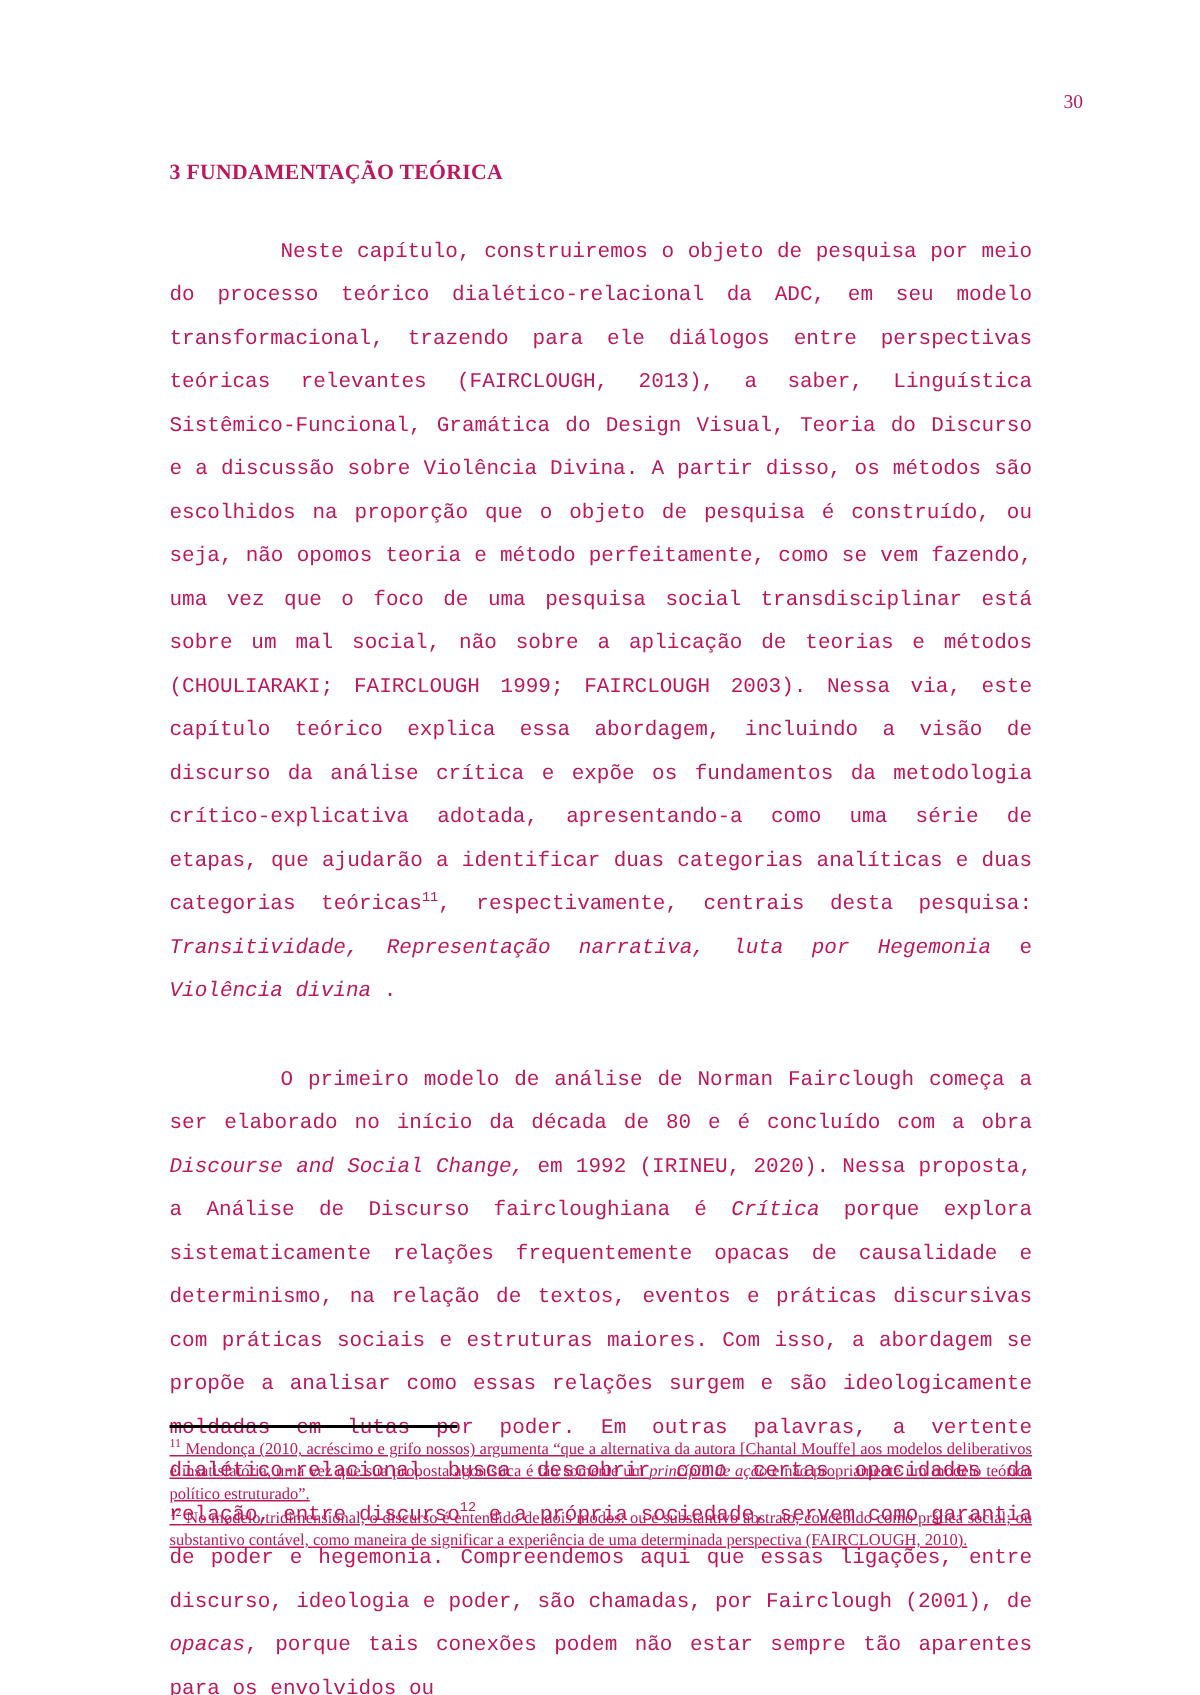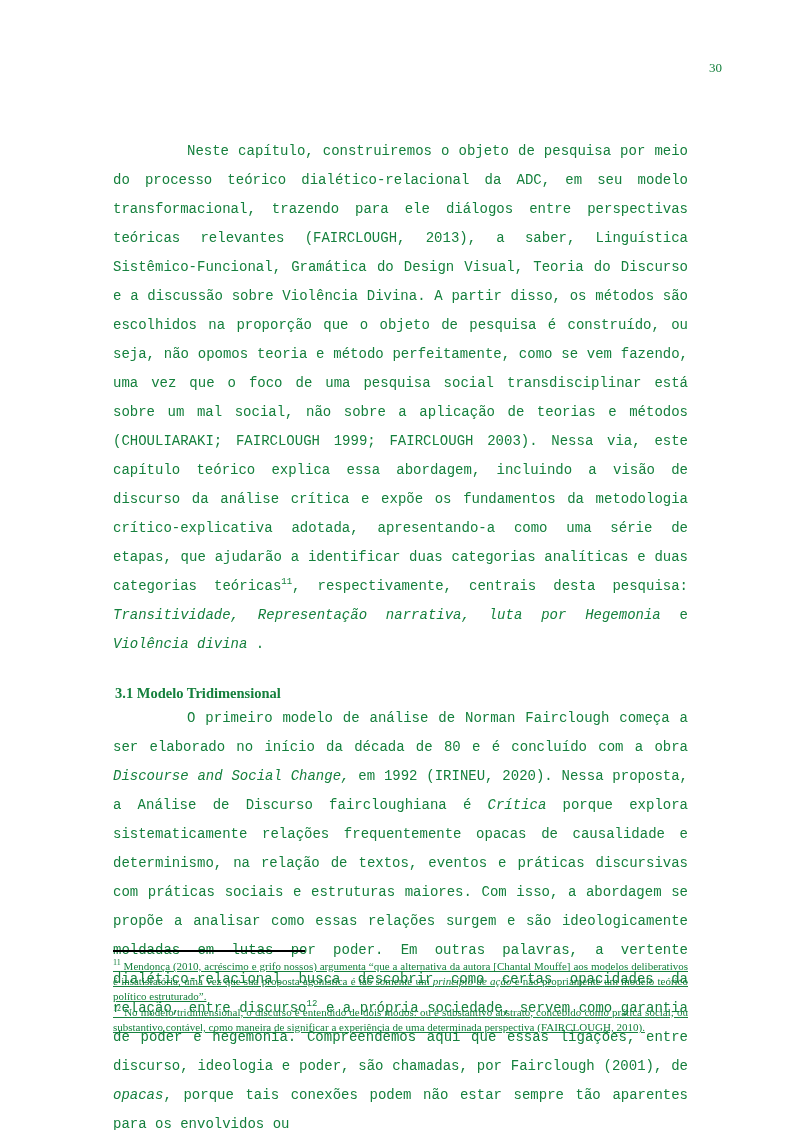--- a/index.html
+++ b/index.html
@@ -3,21 +3,21 @@
 <meta charset="utf-8">
 <style>
   * { margin: 0; padding: 0; box-sizing: border-box; }
   html, body { background: #ffffff; }
   .page {
     position: relative;
     width: 800px;
     height: 1130px;
     background: #ffffff;
     font-family: "Liberation Serif", "DejaVu Serif", serif;
-    color: #15803d;
+    color: #be185d;
     overflow: hidden;
   }
   .page-number {
     position: absolute;
     top: 60px;
     right: 78px;
     font-size: 13px;
   }
   .content {
     position: absolute;
@@ -74,24 +74,24 @@
   }
 </style>
 </head>
 <body>
 
 <div class="page">
 
   <div class="page-number">30</div>
 
   <div class="content">
+    <h1 class="chapter-heading">3 FUNDAMENTAÇÃO TEÓRICA</h1>
 
     <p class="body-paragraph"><span>Neste capítulo, construiremos o objeto de pesquisa por meio do processo teórico dialético-relacional da ADC, em seu modelo transformacional, trazendo para ele diálogos entre perspectivas teóricas relevantes (FAIRCLOUGH, 2013), a saber, Linguística Sistêmico-Funcional, Gramática do Design Visual, Teoria do Discurso e a discussão sobre Violência Divina. A partir disso, os métodos são escolhidos na proporção que o objeto de pesquisa é construído, ou seja, não opomos teoria e método perfeitamente, como se vem fazendo, uma vez que o foco de uma pesquisa social transdisciplinar está sobre um mal social, não sobre a aplicação de teorias e métodos (CHOULIARAKI; FAIRCLOUGH 1999; FAIRCLOUGH 2003). Nessa via, este capítulo teórico explica essa abordagem, incluindo a visão de discurso da análise crítica e expõe os fundamentos da metodologia crítico-explicativa adotada, apresentando-a como uma série de etapas, que ajudarão a identificar duas categorias analíticas e duas categorias teóricas</span><sup>11</sup><span>, respectivamente, centrais desta pesquisa: </span><i>Transitividade, Representação narrativa, luta por Hegemonia</i><span> e </span><i>Violência divina</i><span> .</span></p>
 
-    <h2 class="section-heading">3.1 Modelo Tridimensional</h2>
 
     <p class="body-paragraph"><span>O primeiro modelo de análise de Norman Fairclough começa a ser elaborado no início da década de 80 e é concluído com a obra </span><i>Discourse and Social Change,</i><span> em 1992 (IRINEU, 2020). Nessa proposta, a Análise de Discurso faircloughiana é </span><i>Crítica</i><span> porque explora sistematicamente relações frequentemente opacas de causalidade e determinismo, na relação de textos, eventos e práticas discursivas com práticas sociais e estruturas maiores. Com isso, a abordagem se propõe a analisar como essas relações surgem e são ideologicamente moldadas em lutas por poder. Em outras palavras, a vertente dialético-relacional busca descobrir como certas opacidades da relação, entre discurso</span><sup>12</sup><span> e a própria sociedade, servem como garantia de poder e hegemonia. Compreendemos aqui que essas ligações, entre discurso, ideologia e poder, são chamadas, por Fairclough (2001), de </span><i>opacas</i><span>, porque tais conexões podem não estar sempre tão aparentes para os envolvidos ou</span></p>
   </div>
 
   <div class="footnotes">
     <div class="footnote-rule"></div>
     <p class="footnote"><sup>11</sup><span> Mendonça (2010, acréscimo e grifo nossos) argumenta “que a alternativa da autora [Chantal Mouffe] aos modelos deliberativos é insatisfatória, uma vez que sua proposta agonística é tão somente um </span><i>princípio de ação</i><span> e não propriamente um modelo teórico político estruturado”.</span></p>
     <p class="footnote"><sup>12</sup><span> No modelo tridimensional, o discurso é entendido de dois modos: ou é substantivo abstrato, concebido como prática social; ou substantivo contável, como maneira de significar a experiência de uma determinada perspectiva (FAIRCLOUGH, 2010).</span></p>
   </div>
 

